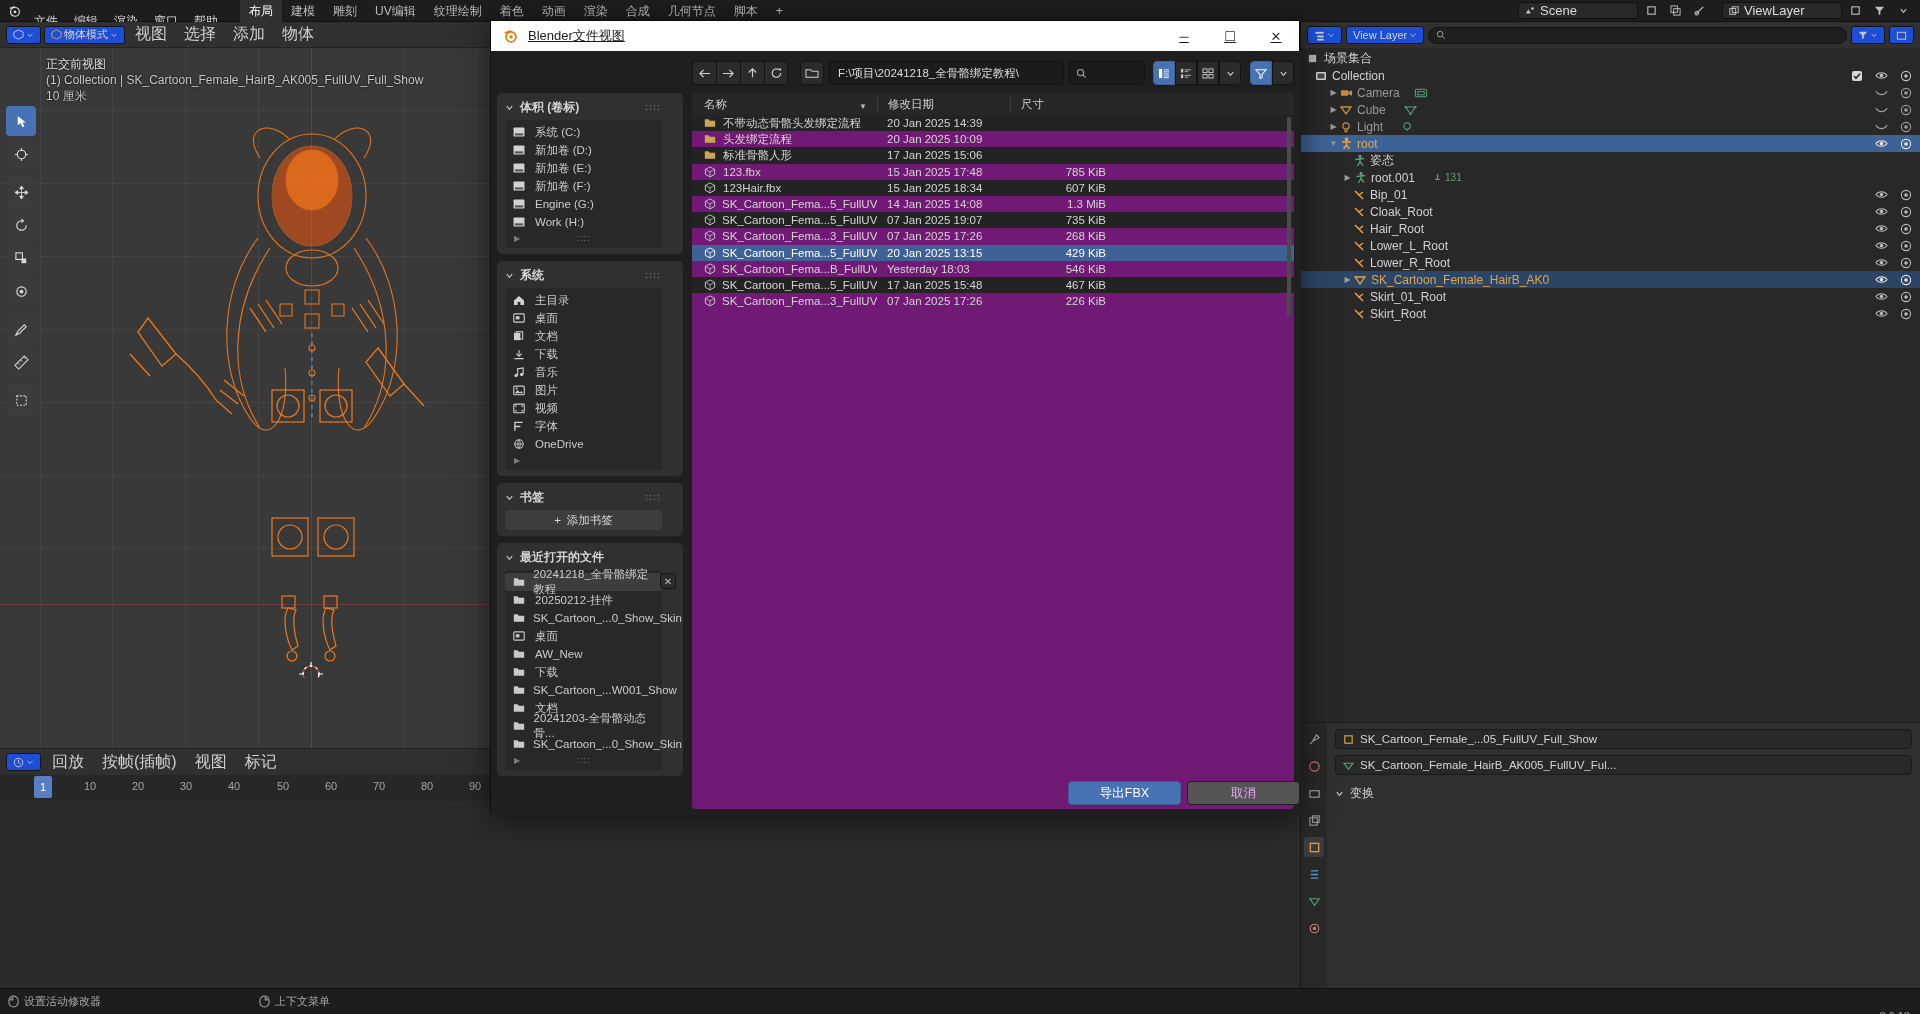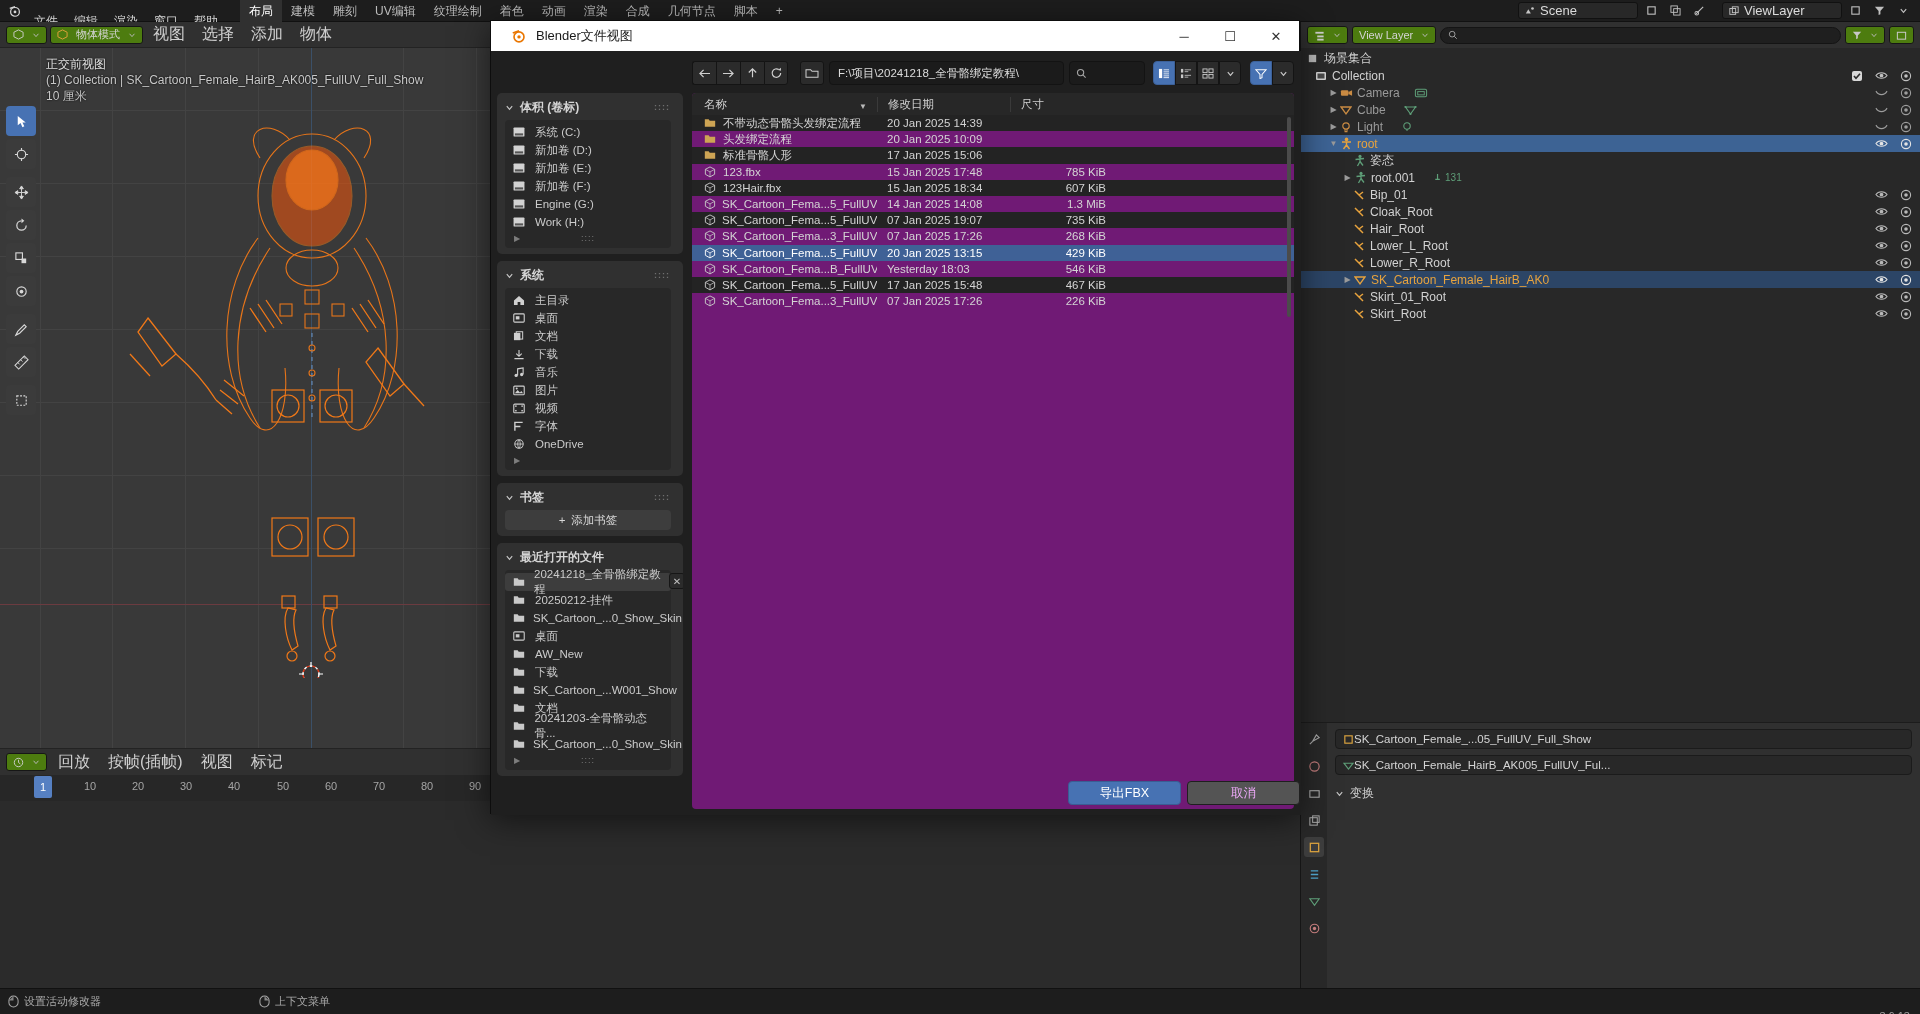--- a/index.html
+++ b/index.html
@@ -30,22 +30,22 @@
   }
   .scene-field.wide { min-width:120px; }
 
   
   .vp-header {
     position:absolute; left:0; top:22px; width:1300px; height:26px;
     background:#303030; display:flex; align-items:center; gap:3px; padding-left:6px;
     border-bottom:1px solid #232323;
   }
   .pill {
-    background:#4d7c0f; border:1px solid #161616; border-radius:3px;
-    height:18px; display:flex; align-items:center; padding:0 6px; gap:8px;
+    background:#1d4ed8; border:1px solid #161616; border-radius:3px;
+    height:18px; display:flex; align-items:center; padding:0 6px; gap:2px;
     color:#d4d4d4; font-size:11px;
   }
   .hdr-txt { padding:0 7px; color:#cfcfcf; font-size:16px; }
 
   
   .toolbar {
     position:absolute; left:6px; top:58px; width:30px;
     display:flex; flex-direction:column; gap:3px;
   }
   .tool {
@@ -108,31 +108,31 @@
   .propsbot {
     position:absolute; left:1300px; top:722px; width:620px; height:266px;
     background:#303030; border-left:1px solid #151515; border-top:1px solid #1c1c1c;
   }
   .pb-tabs { position:absolute; left:0; top:0; width:26px; height:266px; background:#282828;
              display:flex; flex-direction:column; align-items:center; padding-top:6px; gap:7px; }
   .pb-tab { width:20px; height:20px; display:flex; align-items:center; justify-content:center; color:#a8a8a8; border-radius:3px; }
   .pb-tab.on { background:#3d3d3d; color:#dcdcdc; }
   .pb-body { position:absolute; left:26px; top:0; right:0; bottom:0; padding:6px 8px; }
   .pb-row { height:20px; background:#282828; border:1px solid #1b1b1b; border-radius:4px;
-            display:flex; align-items:center; padding:0 7px; margin-bottom:6px; font-size:11.5px; color:#d5d5d5; }
+            display:flex; align-items:center; gap:6px; padding:0 7px; margin-bottom:6px; font-size:11.5px; color:#d5d5d5; }
   .pb-sect { display:flex; align-items:center; gap:6px; color:#d0d0d0; font-size:12px; margin-top:10px; }
 
   
   .fwin {
     position:absolute; left:490px; top:20px; width:810px; height:794px;
     background:#242424; border:1px solid #0d0d0d; box-shadow:0 6px 30px rgba(0,0,0,.55);
   }
   .fw-title {
-    height:30px; background:#ffffff; display:flex; align-items:center; padding-left:20px; gap:9px;
-    color:#1a1a1a; font-size:13px;
+    height:30px; background:#ffffff; display:flex; align-items:center; padding-left:12px; gap:9px;
+    color:#1a1a1a; font-size:13px;text-decoration:underline;
   }
   .fw-btns { margin-left:auto; display:flex; height:30px; }
   .fw-btn { width:46px; height:30px; display:flex; align-items:center; justify-content:center; color:#333; font-size:13px; }
 
   .fw-body { position:absolute; left:0; top:30px; width:810px; height:764px; background:#1f1f1f; }
 
   
   .fnav { position:absolute; left:201px; top:8px; width:602px; height:28px; display:flex; align-items:center; gap:5px; }
   .nbtn { width:24px; height:24px; background:#2b2b2b; border:1px solid #141414; border-radius:3px;
           display:flex; align-items:center; justify-content:center; color:#cfcfcf; font-size:12px; }
@@ -142,21 +142,21 @@
   .pathfield { flex:1; height:24px; background:#1b1b1b; border:1px solid #131313; border-radius:4px;
                display:flex; align-items:center; padding:0 8px; color:#dcdcdc; font-size:11.5px; }
   .searchfield { width:76px; height:24px; background:#1b1b1b; border:1px solid #131313; border-radius:4px;
                  display:flex; align-items:center; padding:0 6px; color:#8a8a8a; font-size:11px; gap:4px; }
   .vbtn { width:22px; height:24px; background:#2b2b2b; border:1px solid #141414;
           display:flex; align-items:center; justify-content:center; color:#cdcdcd; }
   .vbtn.on { background:#4772b3; border-color:#3c619a; color:#fff; }
 
   
   .fside { position:absolute; left:6px; top:42px; width:186px; height:716px; overflow:hidden; }
-  .panel { background:#303030; border-radius:5px; margin-bottom:7px; padding:4px 4px 6px 0; }
+  .panel { background:#303030; border-radius:5px; margin-bottom:7px; padding:4px 13px 6px 0; }
   .panel-hd { height:20px; display:flex; align-items:center; gap:6px; padding:0 8px; color:#d6d6d6; font-size:12px; font-weight:bold; position:relative;}
   .panel-hd .dots { position:absolute; right:9px; color:#6f6f6f; letter-spacing:1px; font-size:9px;}
   .panel-box { background:#282828; border-radius:4px; margin:3px 8px 0 8px; padding:3px 0; }
   .fitem { height:18px; display:flex; align-items:center; gap:8px; padding:0 8px; color:#cbcbcb; font-size:11.5px; }
   .fitem.sel { background:#3d3d3d; border-radius:3px; }
   .fitem .ic { width:14px; text-align:center; color:#c4c4c4; }
   .more { height:14px; display:flex; align-items:center; padding:0 9px; color:#7d7d7d; font-size:8px; position:relative;}
   .more .dots2 { position:absolute; left:50%; transform:translateX(-50%); letter-spacing:1px; font-size:9px;}
   .addbm { height:20px; margin:3px 8px 0 8px; background:#3d3d3d; border-radius:4px;
            display:flex; align-items:center; justify-content:center; gap:6px; color:#d8d8d8; font-size:11.5px; }

